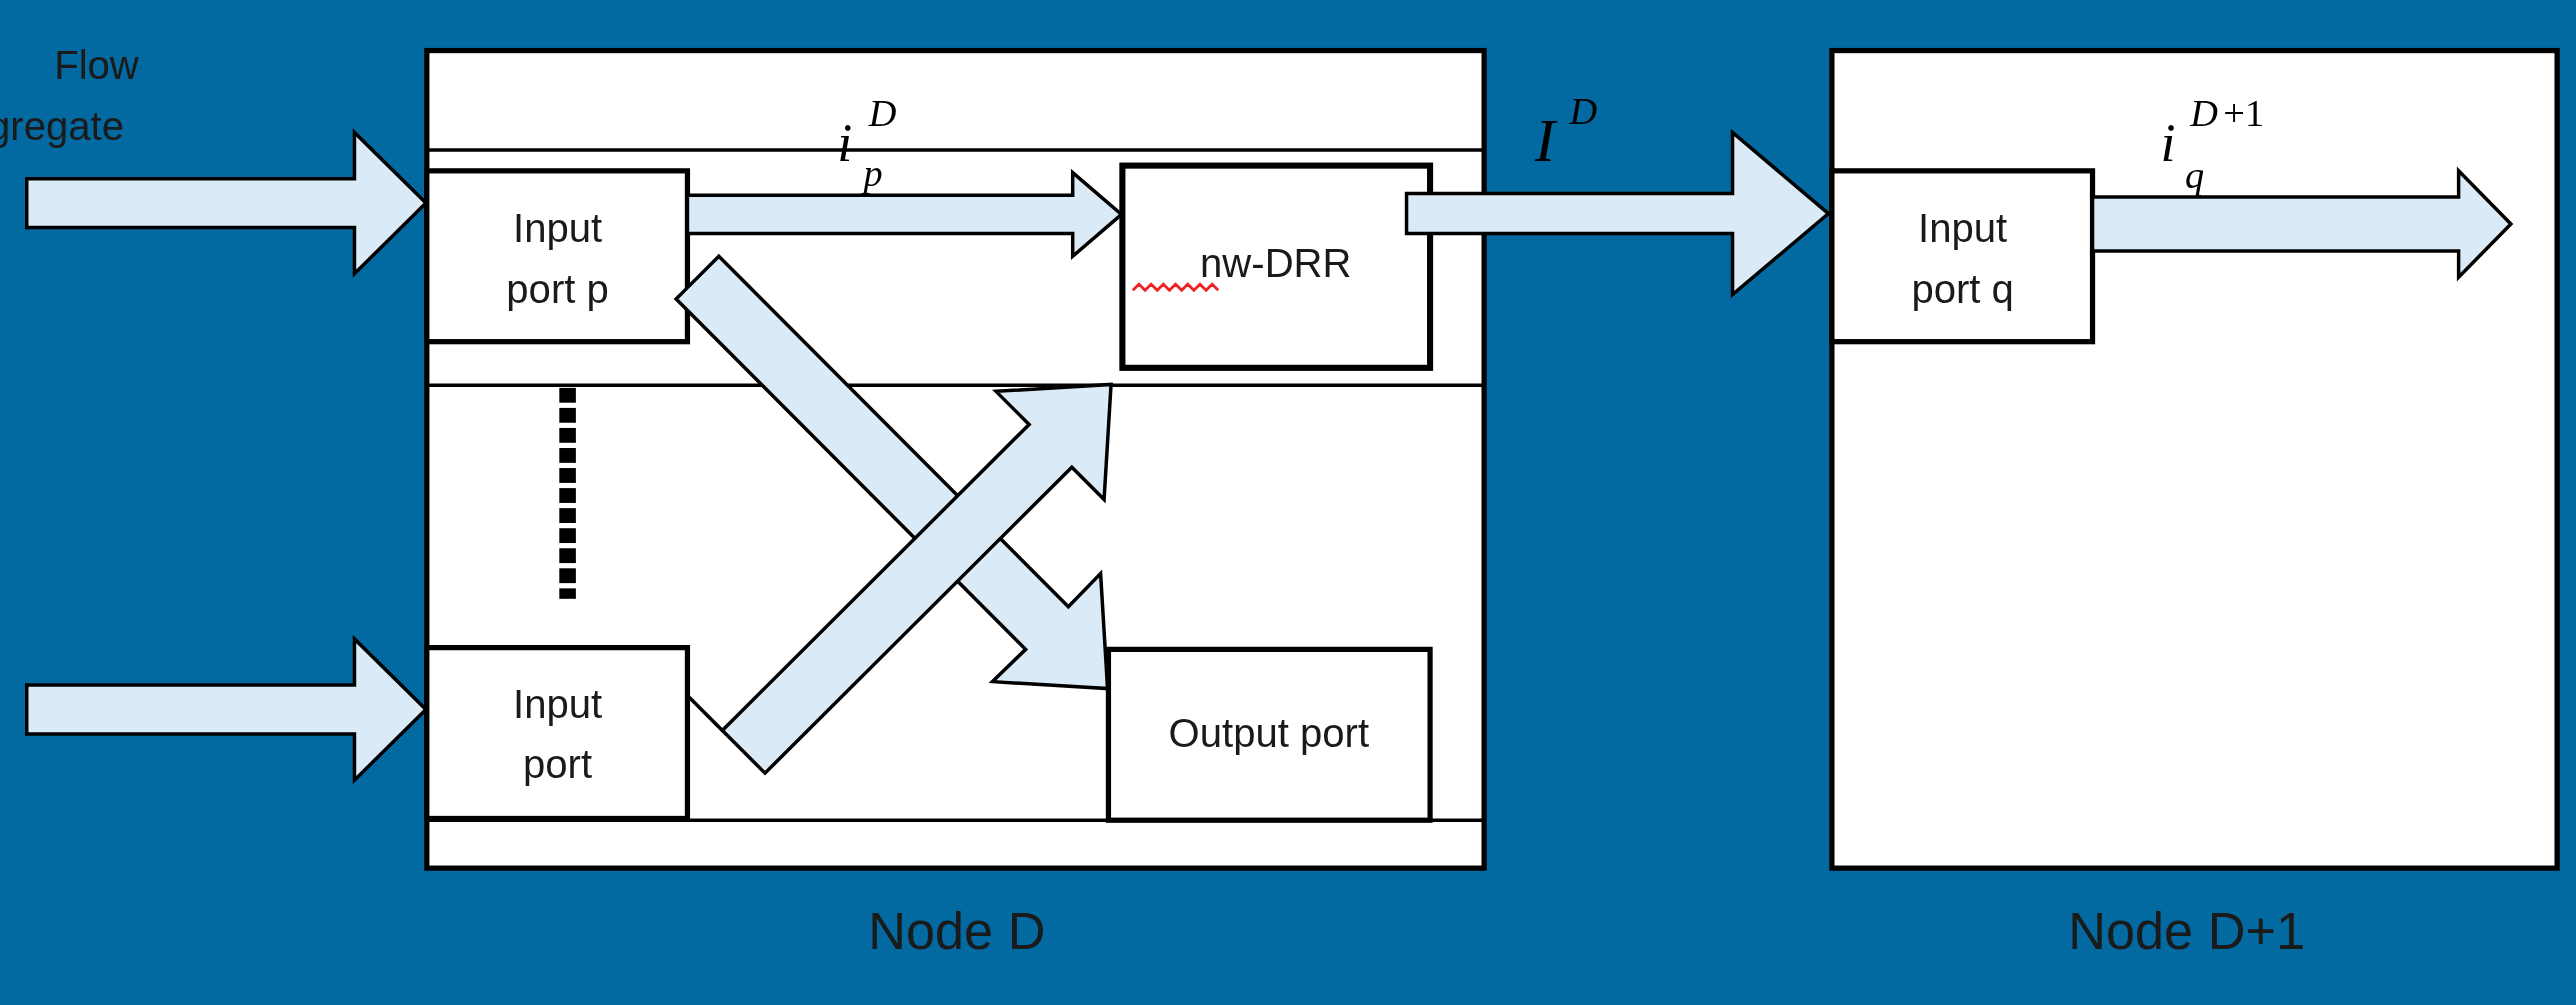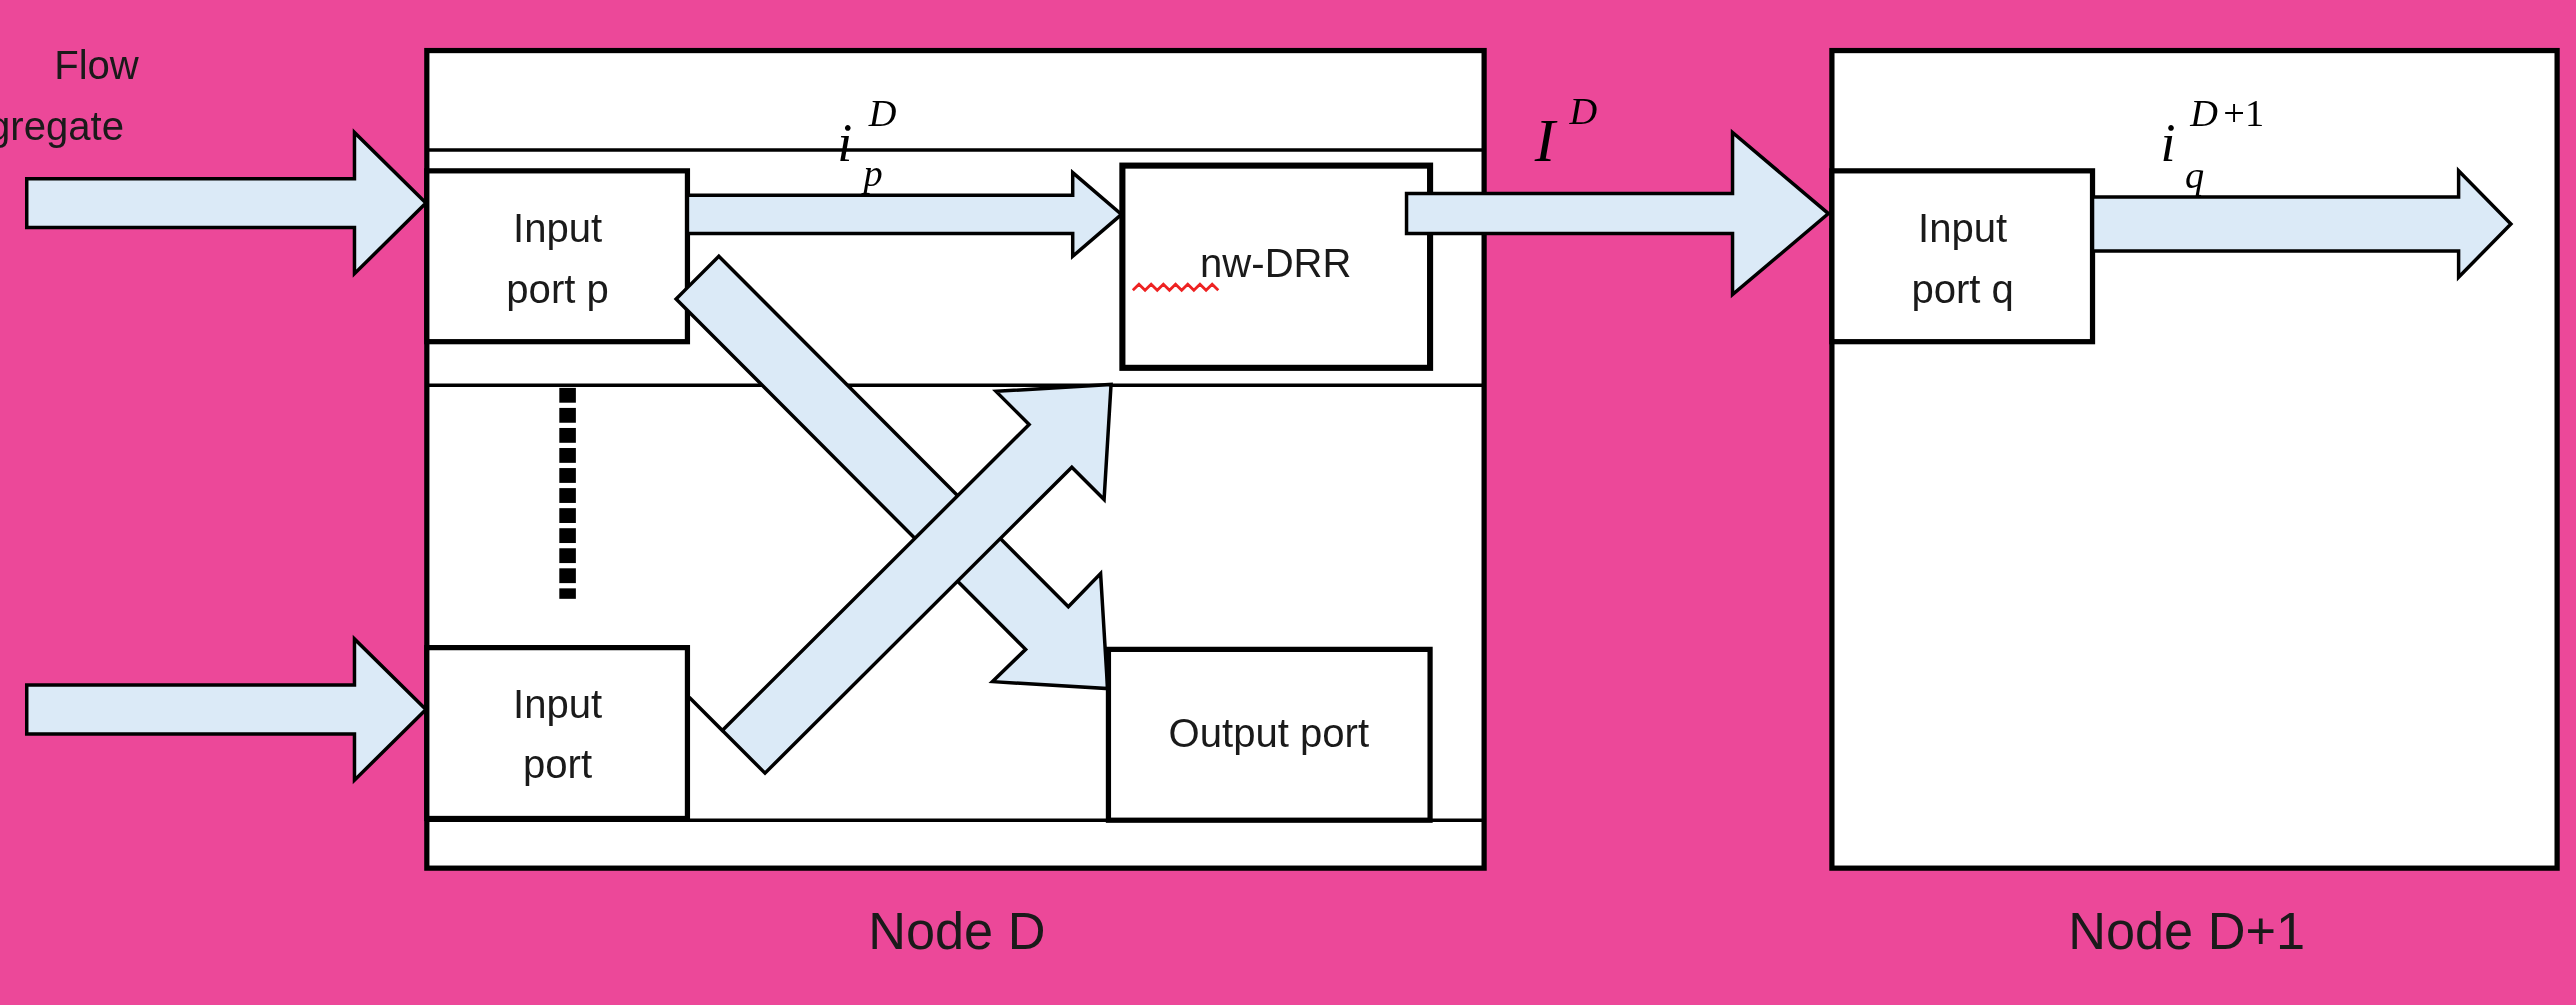--- a/index.html
+++ b/index.html
@@ -10,21 +10,21 @@
   body {
     width: 2576px;
     height: 1005px;
     font-family: "Liberation Sans", sans-serif;
     overflow: hidden;
   }
   #diagram-root {
     position: relative;
     width: 2576px;
     height: 1005px;
-    background: #ec4899;
+    background: #0369a1;
   }
   svg.figure {
     display: block;
     width: 2576px;
     height: 1005px;
   }
   .box-fill { fill: #ffffff; }
   .arrow-shape {
     fill: #dbeaf7;
     stroke: #000000;

